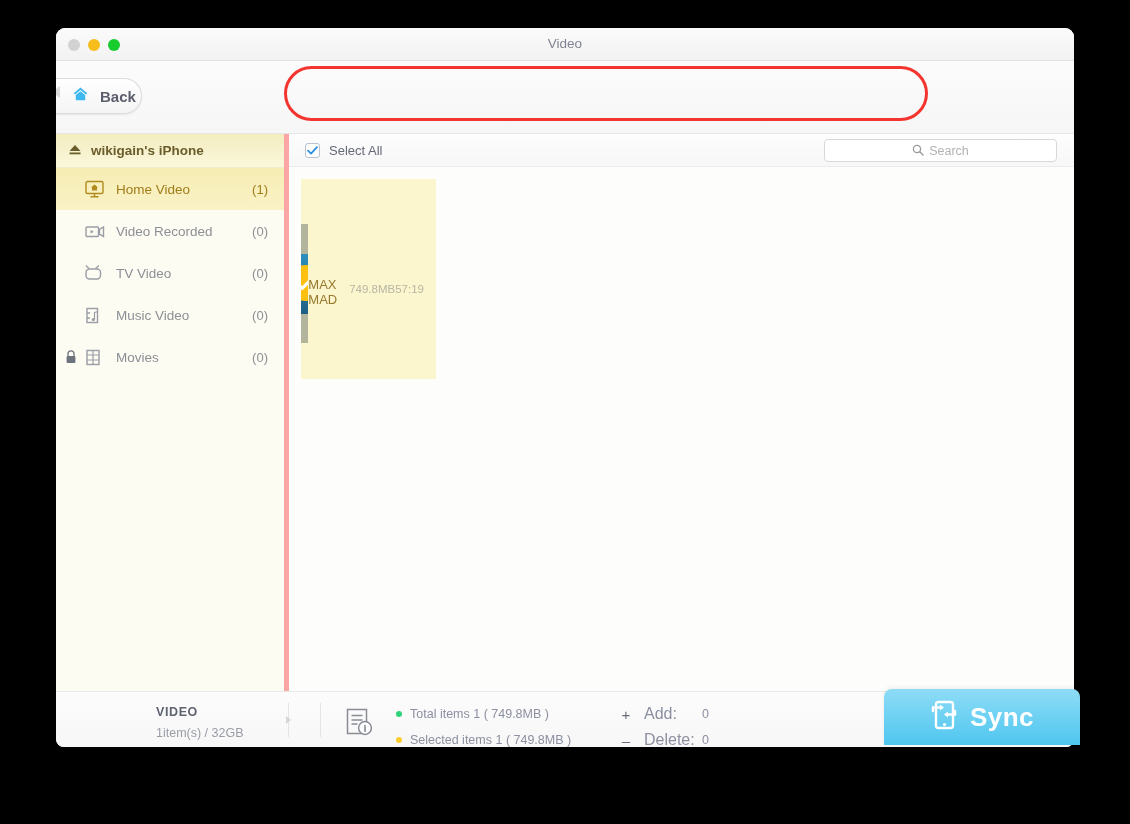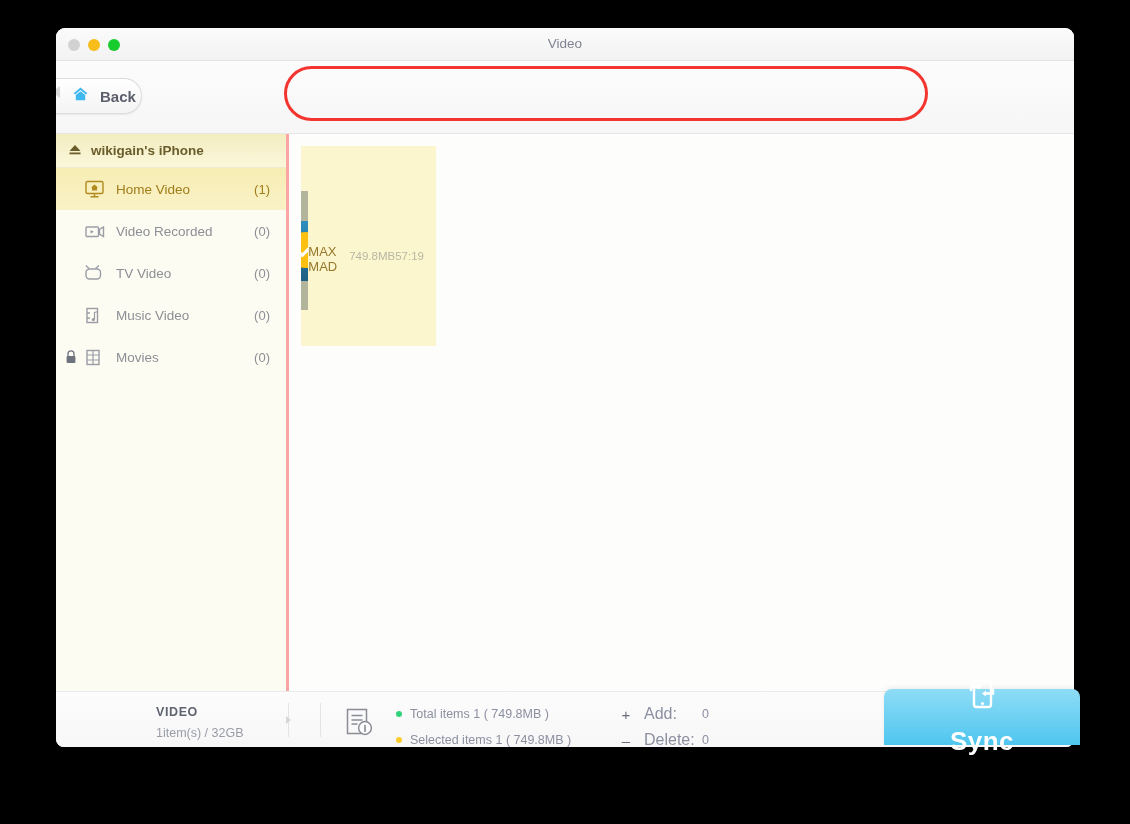--- a/index.html
+++ b/index.html
@@ -100,21 +100,21 @@
   .body {
     position: absolute; left: 0; top: 106px;
     width: 100%; height: 557px;
   }
 
   
   .sidebar {
     position: absolute; left: 0; top: 0;
     width: 233px; height: 100%;
     background: #fdfcf2;
-    border-right: 3px solid #fca5a5;
+    border-right: 5px solid #fca5a5;
   }
   .device-row {
     height: 34px;
     background: linear-gradient(#f3edc0, #fbf7db);
     display: flex; align-items: center; gap: 9px;
     padding-left: 12px;
     border-bottom: 1px solid #f0ebce;
   }
   .device-name { font-size: 13.5px; font-weight: bold; color: #6a5c2b; }
 
@@ -265,21 +265,20 @@
   
   .sync-btn {
     position: absolute;
     left: 884px; top: 689px;
     width: 196px; height: 56px;
     background: linear-gradient(#8edcf6, #4fc6ef);
     border-radius: 8px 8px 0 0;
     display: flex; align-items: center; justify-content: center; gap: 12px;
     box-shadow: 0 -2px 4px rgba(0,0,0,.06);
     z-index: 20;
-    flex-direction: column;
   }
   .sync-label {
     font-size: 26px; font-weight: bold; color: #ffffff;
     letter-spacing: .5px;
   }
 </style>
 </head>
 <body>
 
 <div id="root">
@@ -443,20 +442,38 @@
               <path d="M3 7 L15 7 M3 12 L15 12" stroke="#9a9da6" stroke-width="1.2"></path>
             </svg>
           </span>
           <span class="nav-label">Movies</span>
           <span class="nav-count">(0)</span>
         </div>
       </div>
 
       <div class="content">
 
+        <div class="content-head">
+          <span class="sel-all-box">
+            <svg width="11" height="9" viewBox="0 0 11 9">
+              <path d="M1 4.6 L4 7.6 L10 1.2" fill="none" stroke="#2f8fe0" stroke-width="1.8" stroke-linecap="round" stroke-linejoin="round"></path>
+            </svg>
+          </span>
+          <span class="sel-all-label">Select All</span>
+
+          <div class="search-box">
+            <span>
+              <svg width="12" height="12" viewBox="0 0 12 12">
+                <circle cx="5" cy="5" r="3.6" fill="none" stroke="#9a9a9a" stroke-width="1.3"></circle>
+                <path d="M7.8 7.8 L11 11" stroke="#9a9a9a" stroke-width="1.4" stroke-linecap="round"></path>
+              </svg>
+            </span>
+            <span class="search-ph">Search</span>
+          </div>
+        </div>
 
         <div class="grid">
           <div class="card">
             <div class="thumb">
               <div class="thumb-photo">
                 <span class="thumb-sub">آلبوم کنلفه...</span>
               </div>
               <span class="check-badge">
                 <svg width="20" height="16" viewBox="0 0 20 16">
                   <path d="M2 8.4 L7.2 13.4 L18 2.4" fill="none" stroke="#ffffff" stroke-width="3.1" stroke-linecap="round" stroke-linejoin="round"></path>

